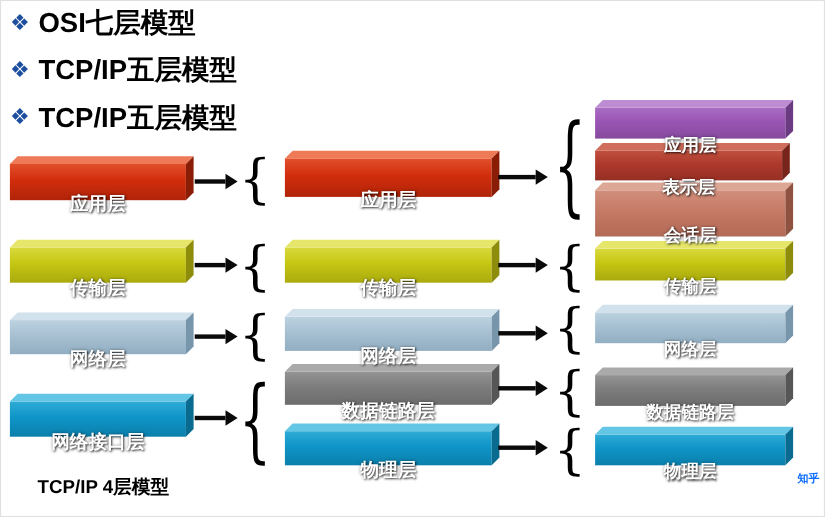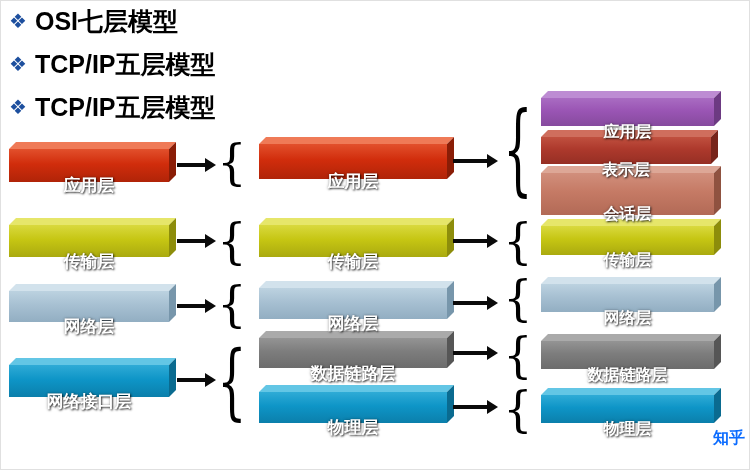--- a/index.html
+++ b/index.html
@@ -47,21 +47,21 @@
                   border-bottom:7px solid transparent; }
 
   
   .brace { position:absolute; width:26px; display:flex; align-items:center; justify-content:center; }
   .brace-glyph { font-family:"DejaVu Serif", serif; color:#000; line-height:1;
                  display:inline-block; font-weight:normal; }
 
   .col-title { position:absolute; font-size:17px; font-weight:bold; color:#000; text-align:center; }
 
   .watermark { position:absolute; display:flex; align-items:center; gap:6px;
-               font-size:16px; font-weight:bold; white-space:nowrap; }
+               font-size:10px; font-weight:bold; white-space:nowrap; }
   .wm-brand { color:#0b6cff; }
   .wm-user  { color:#a94442; }
 </style>
 </head>
 <body>
 
 <div class="stage">
 
   <div class="bullet-row" style="top:5px">
     <span class="bullet-diamond">❖</span>
@@ -81,20 +81,21 @@
   </div>
   <div class="bar c-yellow" style="left:8px;top:224px;width:160px;height:32px">
     <span class="bar-label">传输层</span>
   </div>
   <div class="bar c-bluegray" style="left:8px;top:290px;width:160px;height:31px">
     <span class="bar-label">网络层</span>
   </div>
   <div class="bar c-teal" style="left:8px;top:364px;width:160px;height:32px">
     <span class="bar-label">网络接口层</span>
   </div>
+  <div class="col-title" style="left:8px;top:430px;width:170px">TCP/IP 4层模型</div>
 
   <div class="arrow" style="left:176px;top:162px;width:28px"></div>
   <div class="arrow" style="left:176px;top:238px;width:28px"></div>
   <div class="arrow" style="left:176px;top:303px;width:28px"></div>
   <div class="arrow" style="left:176px;top:377px;width:28px"></div>
 
   <div class="brace" style="left:218px;top:134px;height:54px">
     <span class="brace-glyph" style="font-size:46px;transform:scaleY(1.05)">{</span>
   </div>
   <div class="brace" style="left:218px;top:213px;height:54px">

